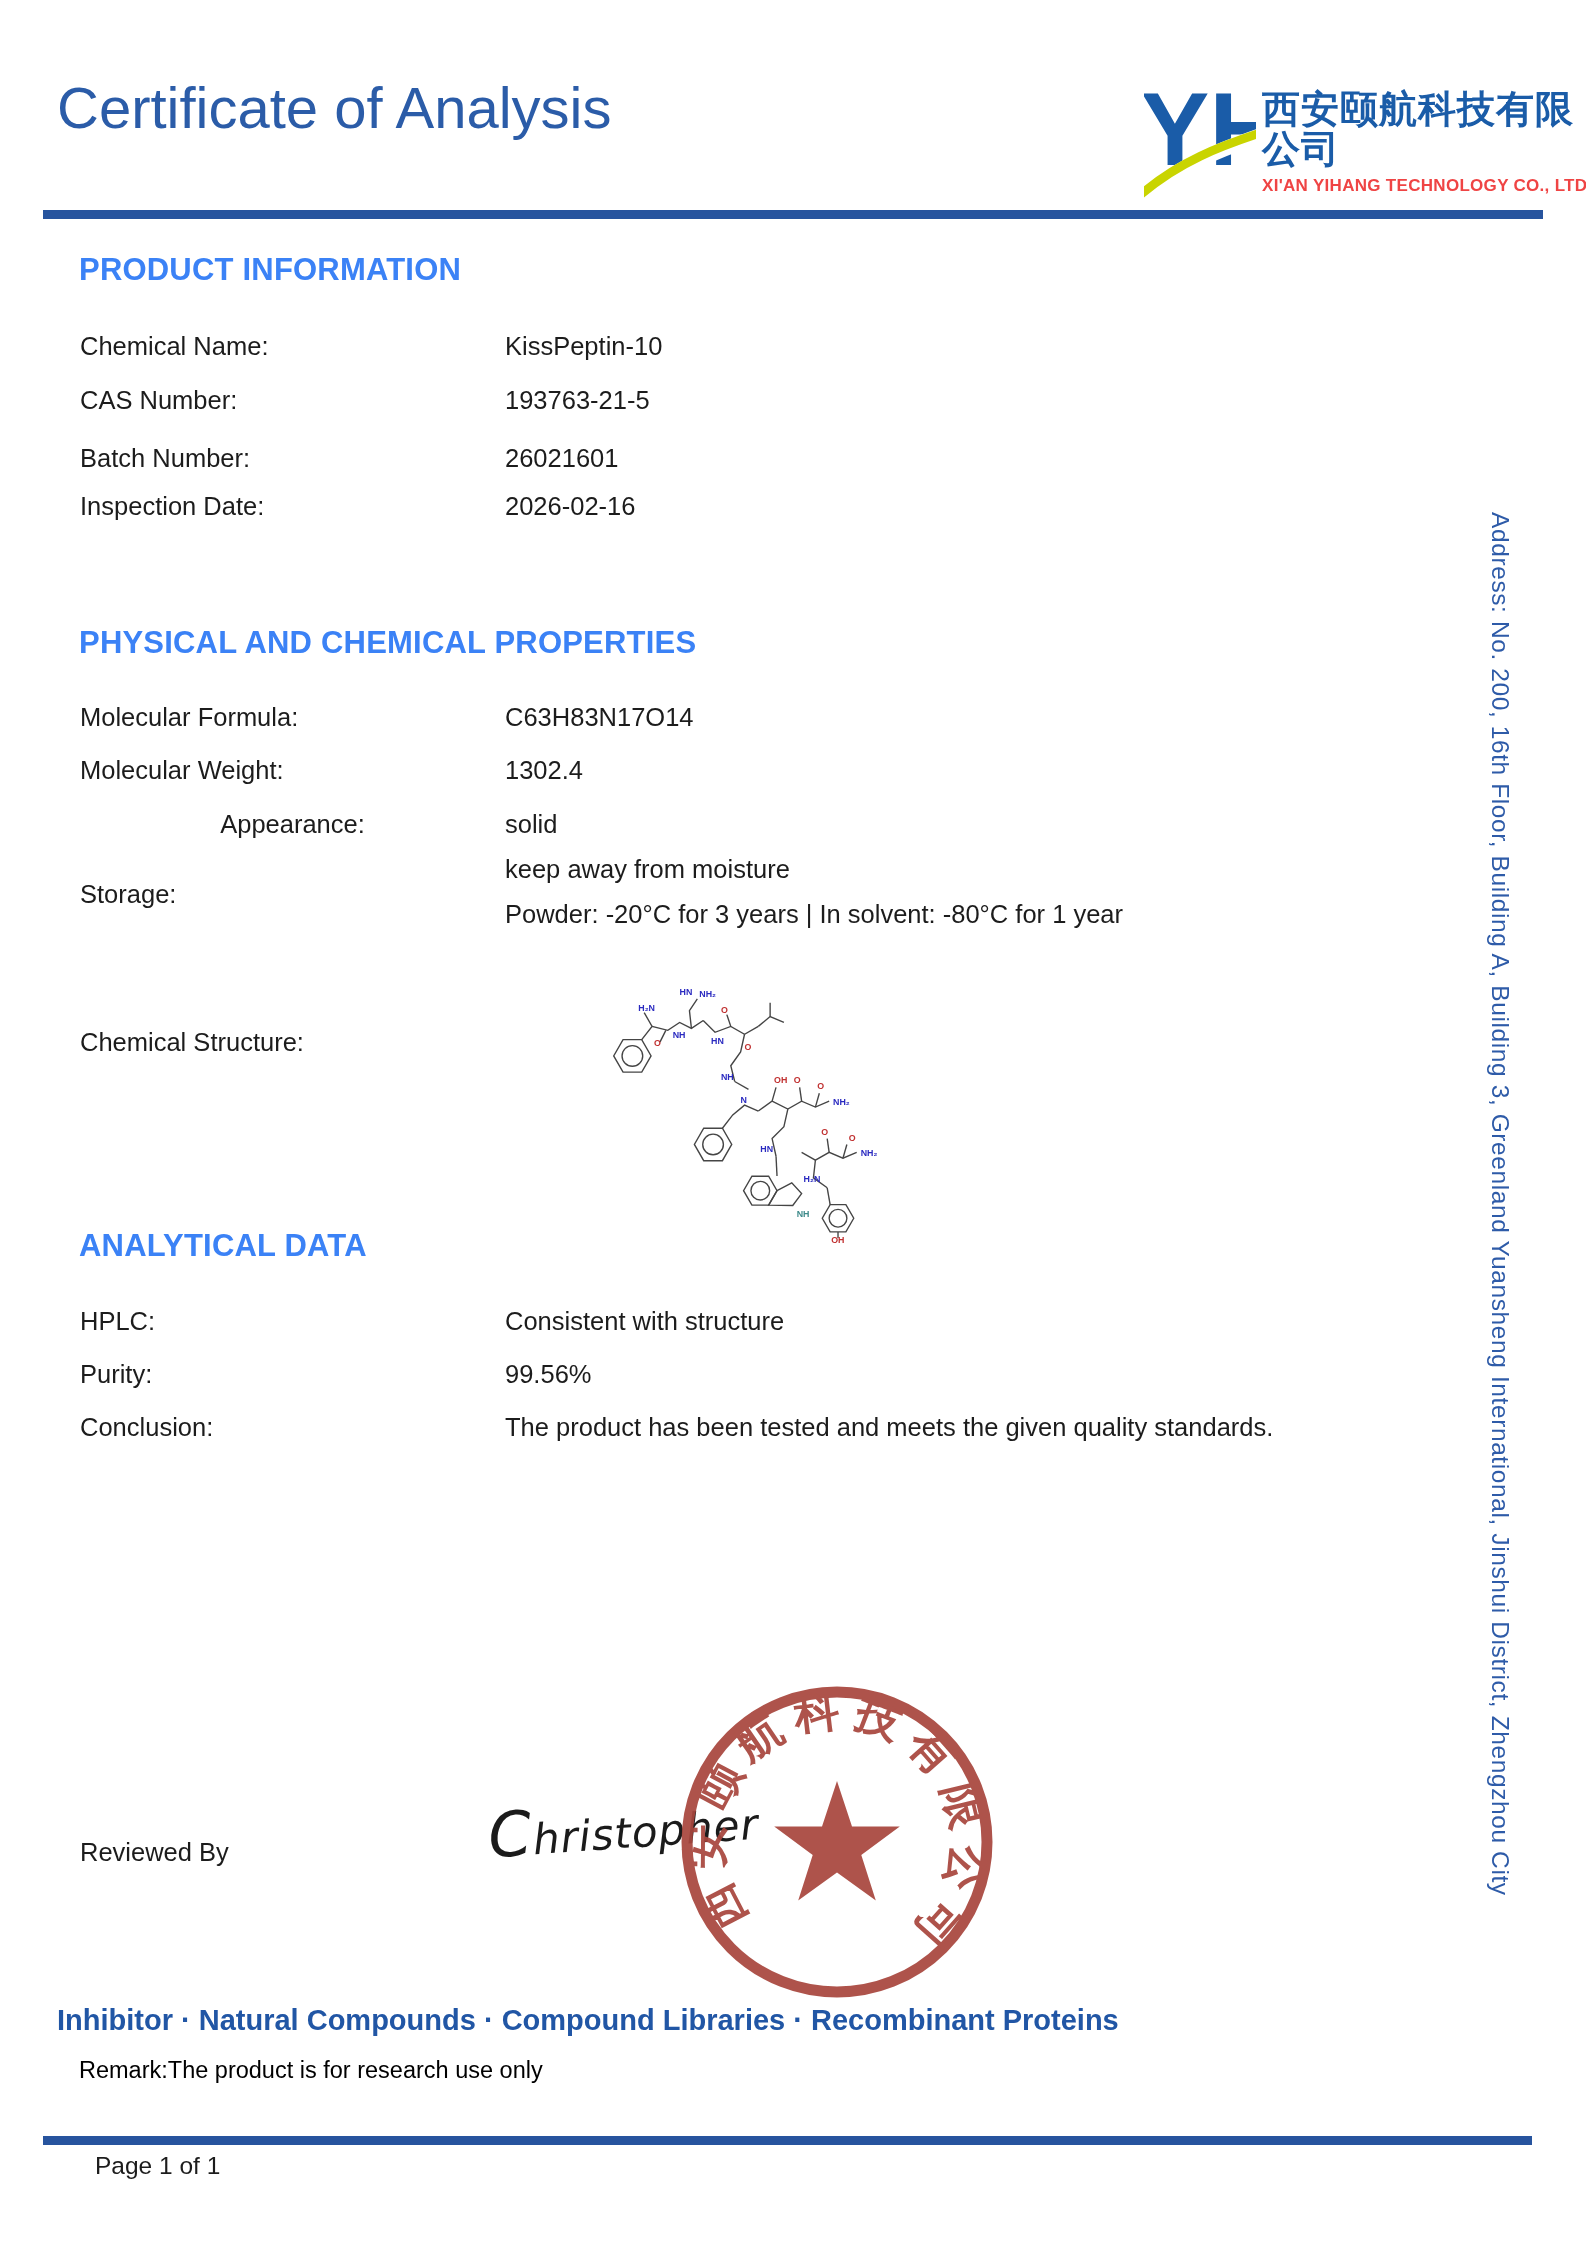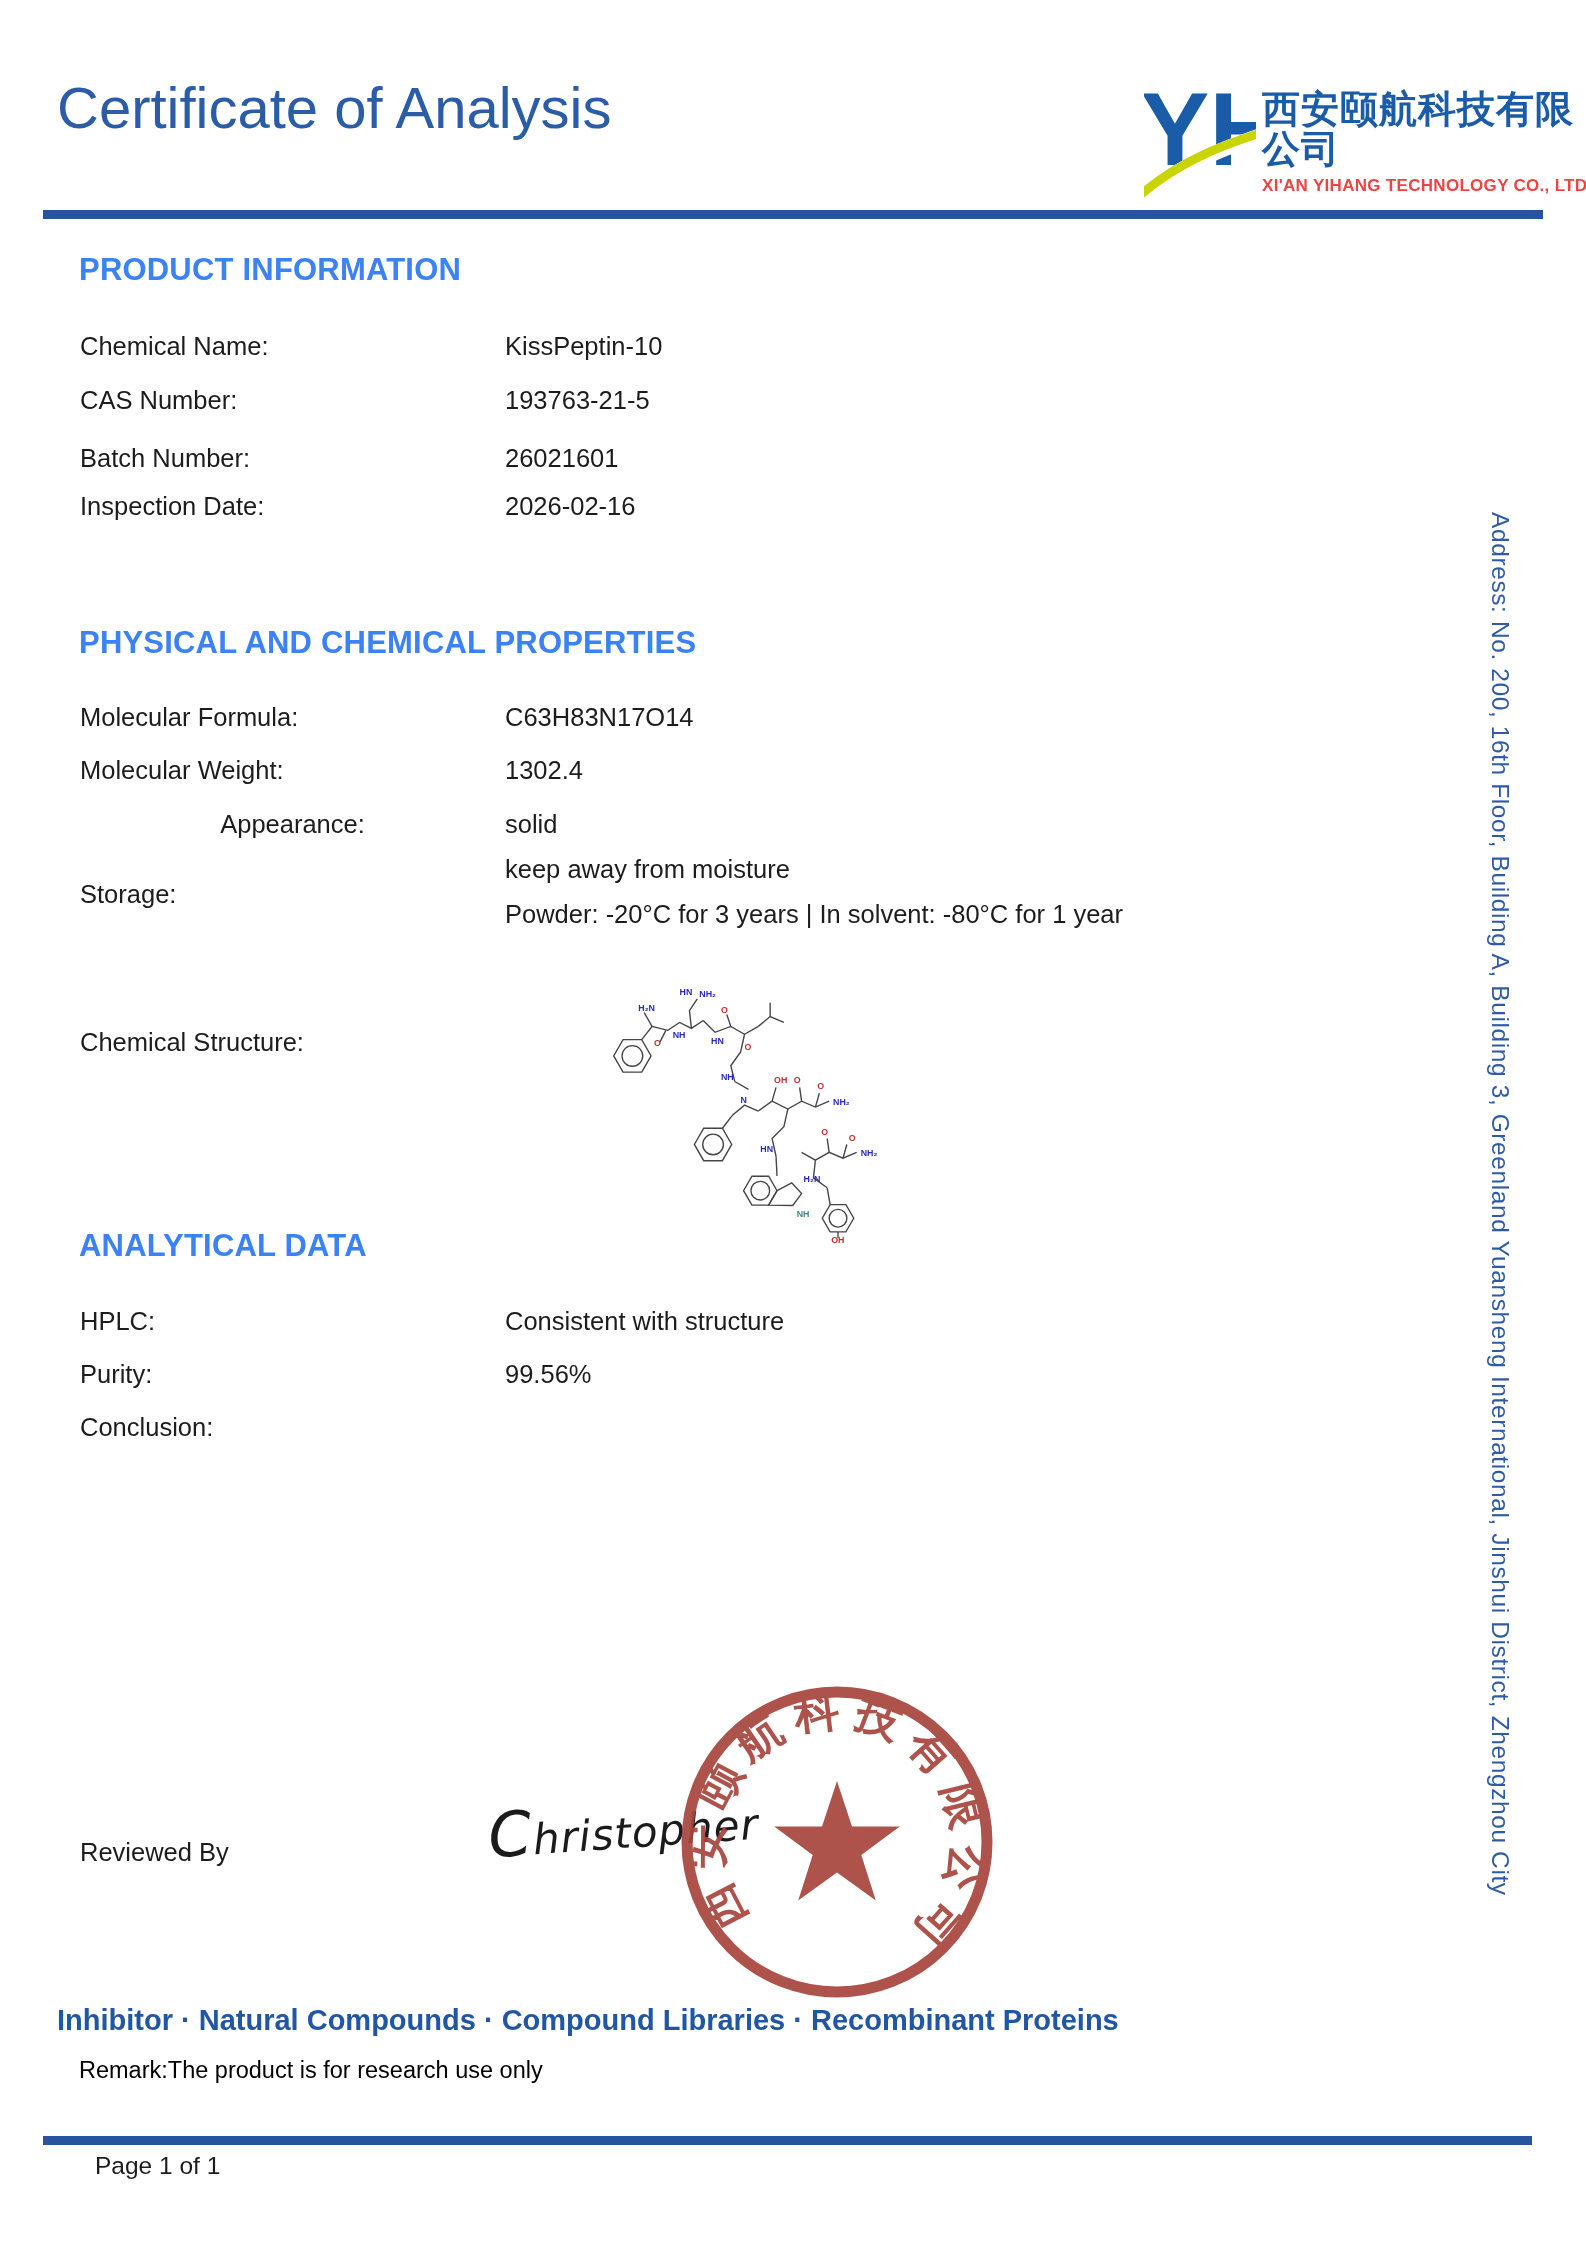--- a/index.html
+++ b/index.html
@@ -191,20 +191,21 @@
 <div class="abs row" style="top:1307px;">
   <div class="lbl">HPLC:</div>
   <div class="val">Consistent with structure</div>
 </div>
 <div class="abs row" style="top:1360px;">
   <div class="lbl">Purity:</div>
   <div class="val">99.56%</div>
 </div>
 <div class="abs row" style="top:1413px;">
   <div class="lbl">Conclusion:</div>
+  <div class="val">The product has been tested and meets the given quality standards.</div>
 </div>
 
 <div class="abs reviewed-by">Reviewed By</div>
 <div class="abs signature">Christopher</div>
 
 <div class="abs stamp">
   <svg width="336" height="332" viewBox="0 0 336 330">
     <circle cx="167" cy="165" r="150" fill="none" stroke="#a8473e" stroke-width="11"></circle>
     <polygon points="167,104 182,149.4 229.8,149.6 191.3,177.9 205.8,223.4 167,195.5 128.2,223.4 142.7,177.9 104.2,149.6 152,149.4" fill="#a8473e"></polygon>
     <defs>

